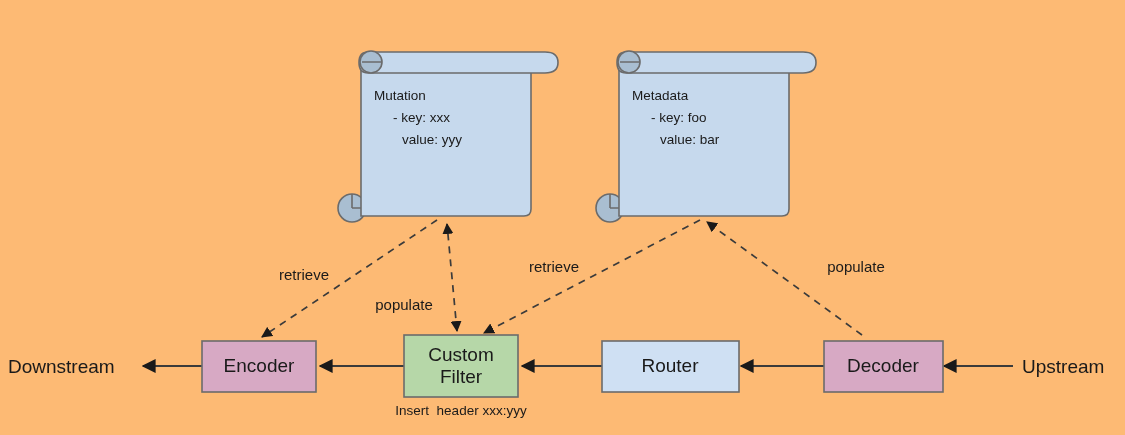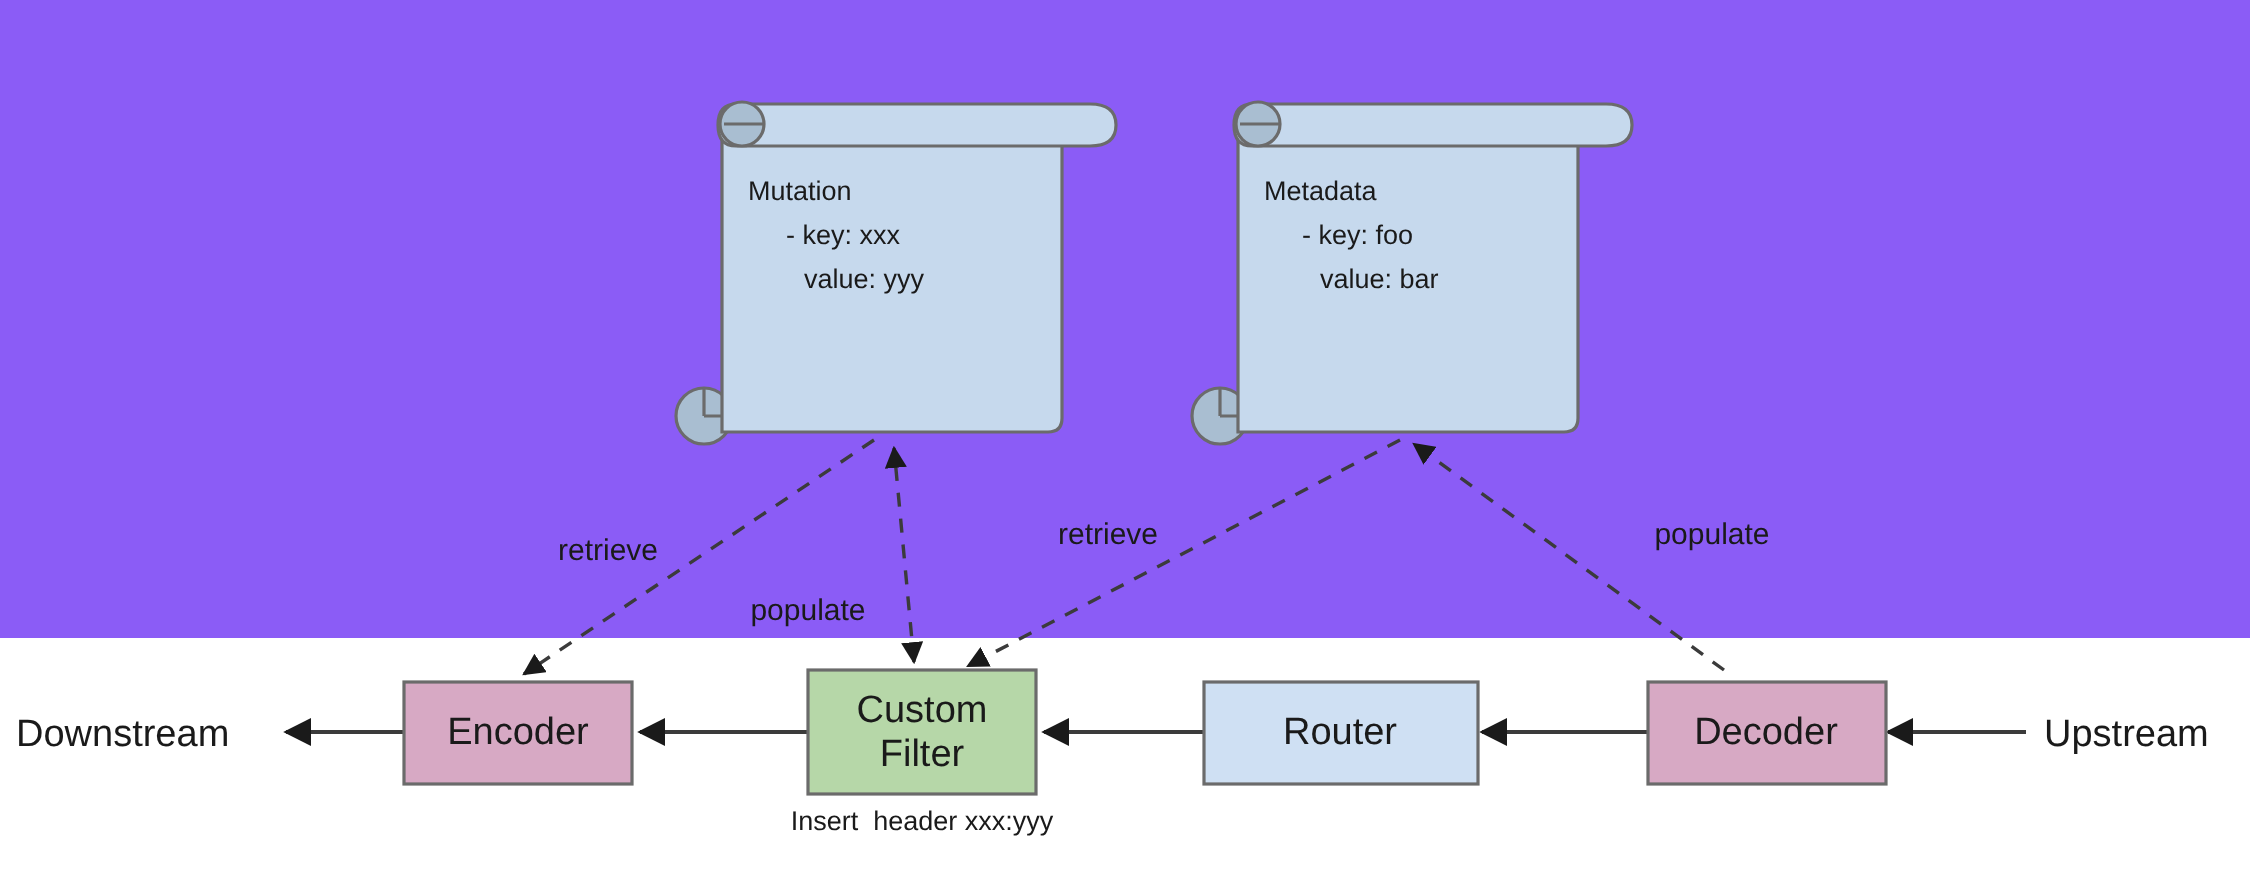--- a/index.html
+++ b/index.html
@@ -9,22 +9,22 @@
   }
   body {
     width: 1125px;
     height: 435px;
     font-family: "Liberation Sans", sans-serif;
     overflow: hidden;
   }
   #diagram-root {
     position: relative;
     width: 1125px;
-    height: 319px;
-    background: #8b5cf6;
+    height: 435px;
+    background: #fdba74;
   }
   svg#diagram-canvas {
     display: block;
     width: 1125px;
     height: 435px;
   }
   .box-label {
     font-family: "Liberation Sans", sans-serif;
     font-size: 19px;
     fill: #1a1a1a;

